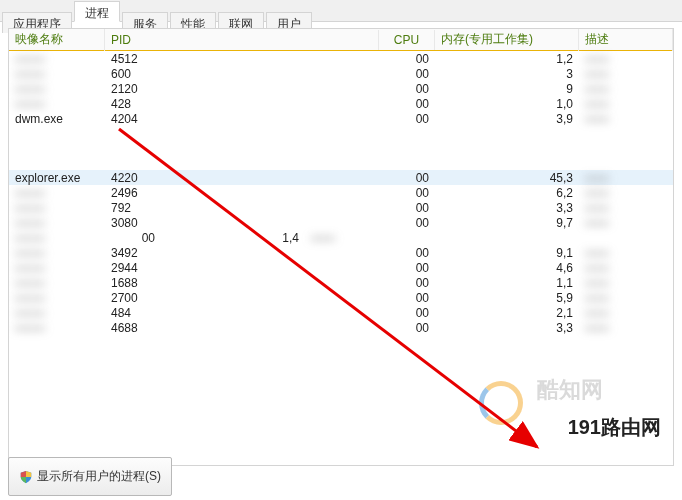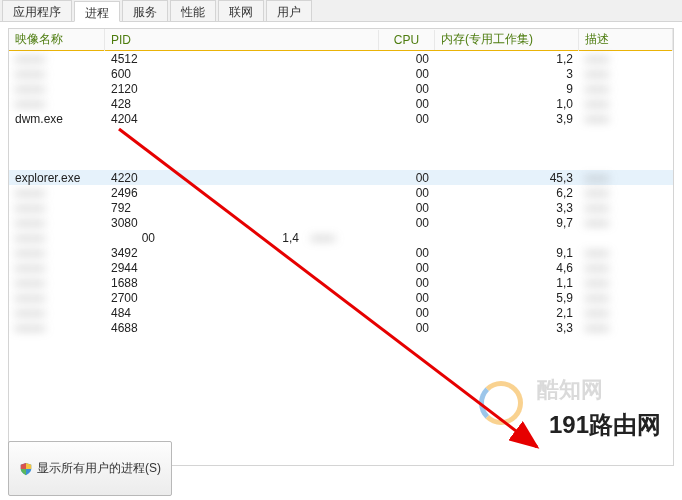--- a/index.html
+++ b/index.html
@@ -1,43 +1,43 @@
 <!DOCTYPE html>
 <html><head>
 <meta charset="utf-8">
 <style>
   * { box-sizing: border-box; margin: 0; padding: 0; }
   body { font-family: "Microsoft YaHei", Tahoma, sans-serif; font-size: 12px; background: #fff; width: 682px; height: 500px; overflow: hidden; position: relative; }
   .tabs { display: flex; border-bottom: 1px solid #d4d4d4; background: #f0f0f0; height: 22px; padding-left: 2px; }
-  .tab { padding: 3px 10px 2px 10px; border: 1px solid #d4d4d4; border-bottom: none; margin-right: 2px; background: #f4f4f4; cursor: pointer; position: relative; top: 0; font-size: 12px; color: #333; }
+  .tab { padding: 3px 10px 2px 10px; border: 1px solid #d4d4d4; border-bottom: none; margin-right: 2px; background: #f4f4f4; cursor: pointer; position: relative; top: 12px; font-size: 12px; color: #333; }
   .tab.active { background: #fff; border-bottom: 1px solid #fff; top: 1px; z-index: 2; }
   .table-wrap { border: 1px solid #d4d4d4; margin: 6px 8px 0 8px; height: 438px; background: #fff; position: relative; overflow: hidden; }
   .thead { display: flex; border-bottom: 1px solid #eab308; background: #fafafa; height: 22px; align-items: center; color: #4d7c0f; }
   .th { padding: 3px 6px; border-right: 1px solid #e8e8e8; overflow: hidden; white-space: nowrap; }
   .th-name { width: 96px; }
   .th-pid { width: 274px; }
   .th-cpu { width: 56px; text-align: center; }
   .th-mem { width: 144px; text-align: left; }
   .th-desc { flex: 1; }
   .tbody { position: relative; }
   .tr { display: flex; height: 15px; align-items: center; font-family: Tahoma, sans-serif; font-size: 12px; color: #222; }
   .tr.selected { background: #e6f2fb; margin-top: 44px; }
   .td { padding: 0 6px; overflow: hidden; white-space: nowrap; }
   .td-name { width: 96px; }
   .td-pid { width: 274px; }
   .td-cpu { width: 56px; text-align: right; }
   .td-mem { width: 144px; text-align: right; }
   .td-desc { flex: 1; }
   .blur { color: transparent; text-shadow: 0 0 6px rgba(120,120,120,0.7); filter: blur(3px); user-select: none; }
   .footer { position: absolute; left: 8px; bottom: 4px; }
-  .btn { display: inline-flex; align-items: center; gap: 4px; border: 1px solid #b8b8b8; background: linear-gradient(#fdfdfd,#ececec); padding: 18px 10px; font-size: 12px; cursor: pointer; color: #333; border-radius: 2px; }
+  .btn { display: inline-flex; align-items: center; gap: 4px; border: 1px solid #b8b8b8; background: linear-gradient(#fdfdfd,#ececec); padding: 10px 10px; font-size: 12px; cursor: pointer; color: #333; border-radius: 2px; }
   .shield { width: 14px; height: 14px; }
   .arrow { position: absolute; pointer-events: none; z-index: 5; }
   .watermark-cn { position: absolute; right: 70px; bottom: 60px; font-size: 22px; color: rgba(150,150,150,0.35); font-weight: bold; pointer-events: none; }
-  .watermark-191 { position: absolute; right: 12px; bottom: 24px; font-size: 24px; color: #222; font-weight: bold; font-family: Arial, sans-serif; pointer-events: none; }
+  .watermark-191 { position: absolute; right: 12px; bottom: 24px; font-size: 20px; color: #222; font-weight: bold; font-family: Arial, sans-serif; pointer-events: none; }
   .wm-circle { position: absolute; right: 150px; bottom: 40px; width: 44px; height: 44px; border: 5px solid #f5a623; border-left-color: #3b8fd6; border-radius: 50%; opacity: 0.5; pointer-events: none; }
 </style>
 </head>
 <body>
 
 <div class="tabs" id="tabs">
     <div class="tab">应用程序</div>
     <div class="tab active">进程</div>
     <div class="tab">服务</div>
     <div class="tab">性能</div>

